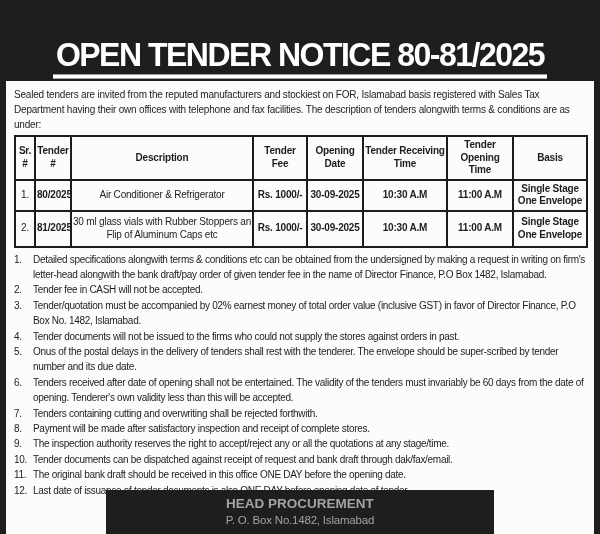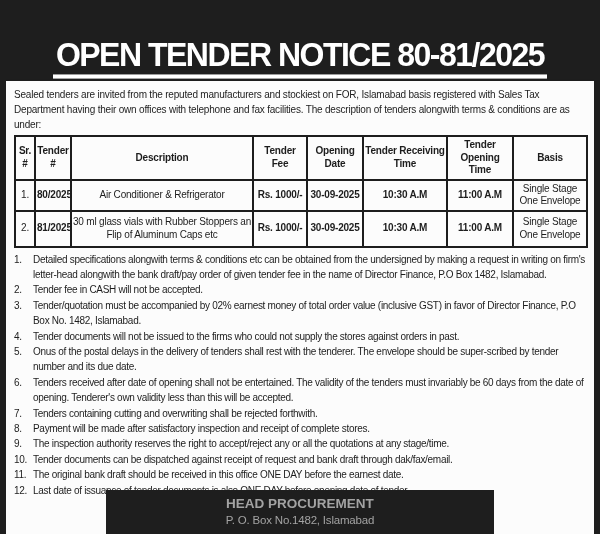--- a/index.html
+++ b/index.html
@@ -64,21 +64,21 @@
     vertical-align: middle;
     text-align: center;
     padding: 2px 1px;
     line-height: 12.5px;
   }
   table.tenders thead th { font-weight: bold; height: 34px; }
   table.tenders tbody tr.r1 td { height: 31px; }
   table.tenders tbody tr.r2 td { height: 36px; }
   td.desc { text-align: left; padding-left: 5px; padding-right: 3px; }
   td.bold, .tenders .bold { font-weight: bold; }
-  td.basis { font-weight: normal; letter-spacing: -0.3px; padding: 1px; border-radius: 7px; }
+  td.basis { font-weight: bold; letter-spacing: -0.3px; padding: 1px; border-radius: 7px; }
 
   
   .terms {
     list-style: none;
     margin-top: 4px;
     font-size: 10px;
     letter-spacing: -0.3px;
     line-height: 15.4px;
   }
   .terms li { display: flex; }
@@ -210,21 +210,21 @@
       <li>
           <span class="num">9.</span>
           <span class="txt">The inspection authority reserves the right to accept/reject any or all the quotations at any stage/time.</span>
         </li>
       <li>
           <span class="num">10.</span>
           <span class="txt">Tender documents can be dispatched against receipt of request and bank draft through dak/fax/email.</span>
         </li>
       <li>
           <span class="num">11.</span>
-          <span class="txt">The original bank draft should be received in this office ONE DAY before the earnest date.</span>
+          <span class="txt">The original bank draft should be received in this office ONE DAY before the opening date.</span>
         </li>
       <li>
           <span class="num">12.</span>
           <span class="txt">Last date of issuance of tender documents is also ONE DAY before opening date of tender.</span>
         </li>
     </ol>
 
     <div class="contact">
       <div class="f-head">HEAD PROCUREMENT</div>
       <div class="f-line">P. O. Box No.1482, Islamabad</div>

